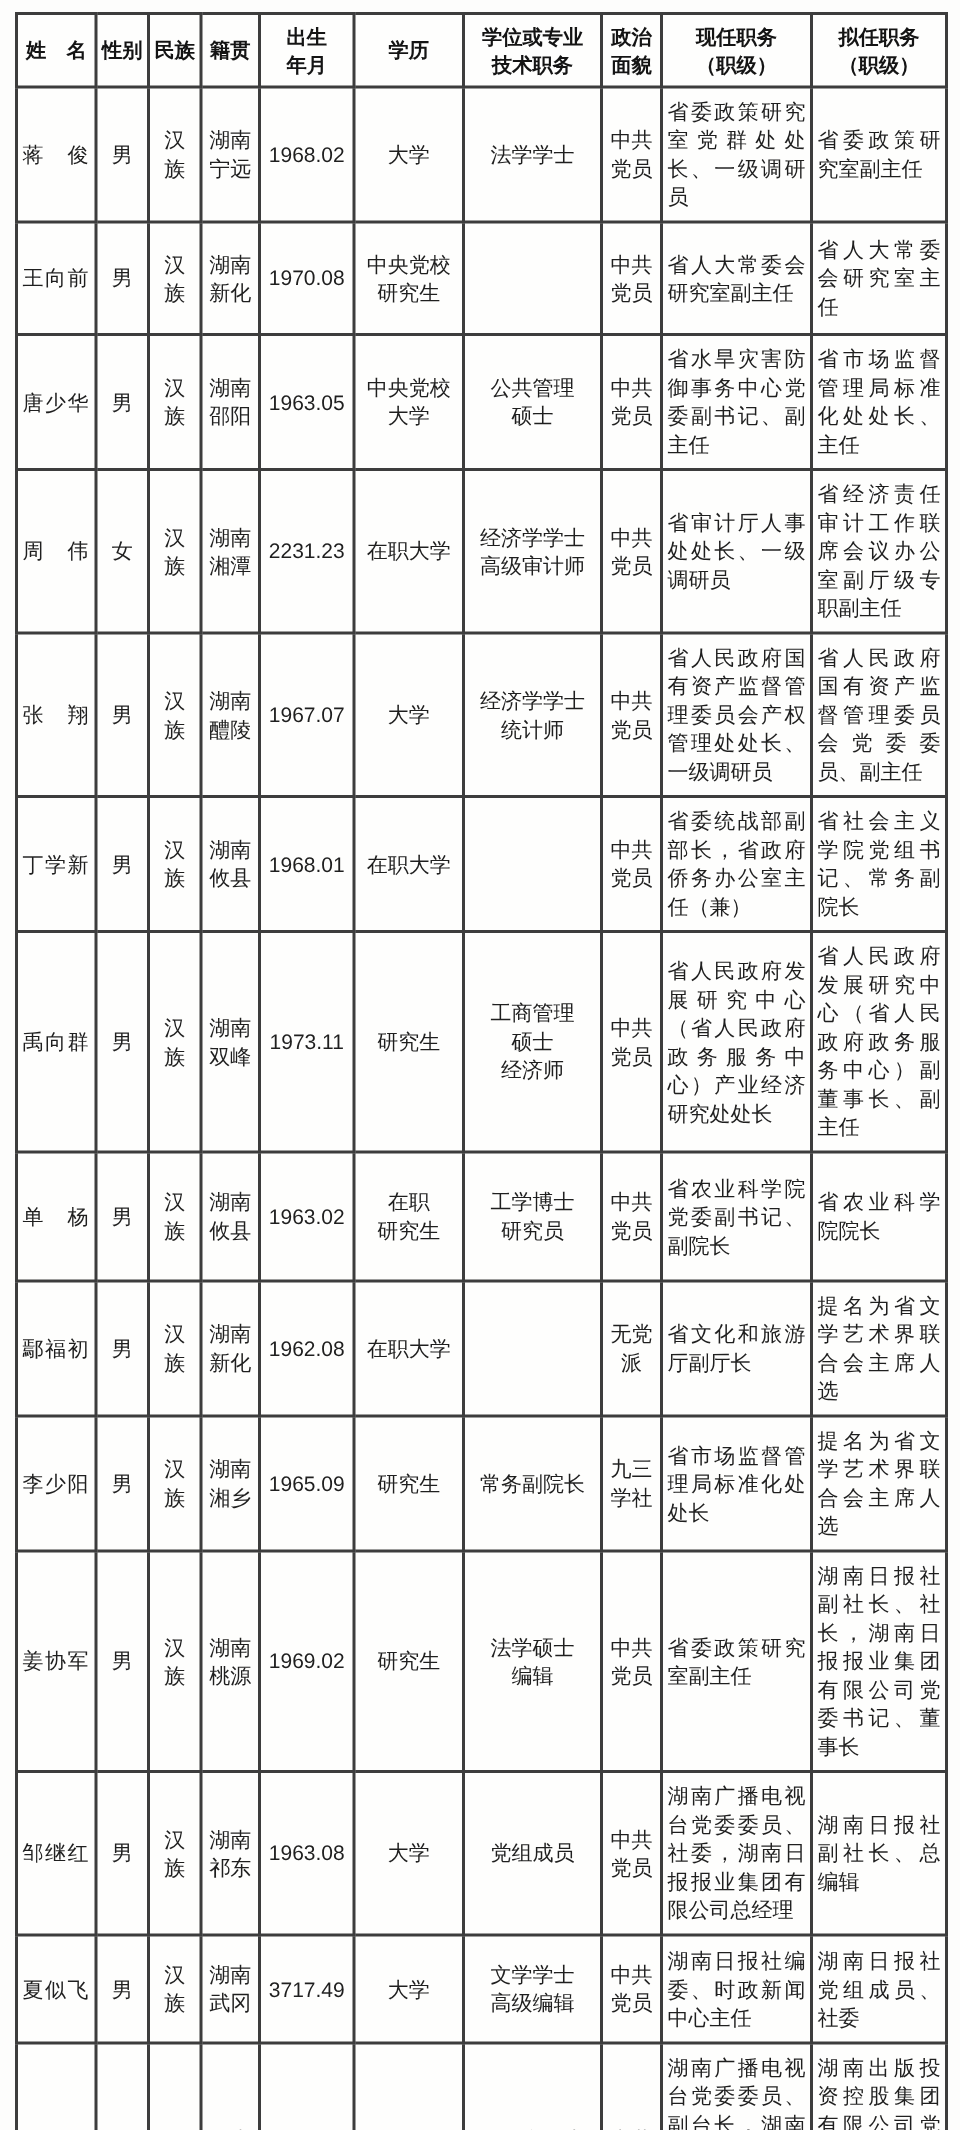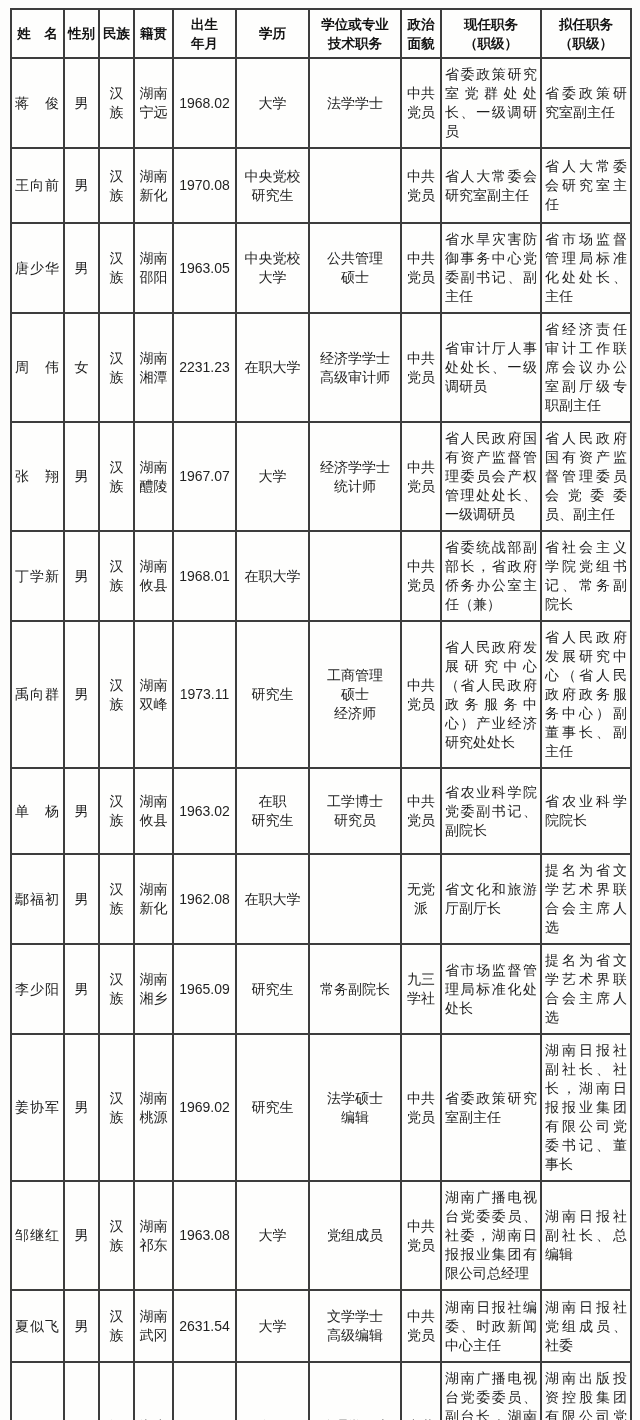--- a/index.html
+++ b/index.html
@@ -291,21 +291,21 @@
     <td class="c-long c-proposed">湖南日报社副社长、总编辑</td>
   </tr>
 
   <tr>
     <td class="c-name">夏似飞</td>
     <td class="c-center">男</td>
     <td class="c-center">汉
 族</td>
     <td class="c-center">湖南
 武冈</td>
-    <td class="c-center">2631.54</td>
+    <td class="c-center">3717.49</td>
     <td class="c-center">大学</td>
     <td class="c-center">文学学士
 高级编辑</td>
     <td class="c-center">中共
 党员</td>
     <td class="c-long">湖南日报社编委、时政新闻中心主任</td>
     <td class="c-long c-proposed">湖南日报社党组成员、社委</td>
   </tr>
 
   <tr>

